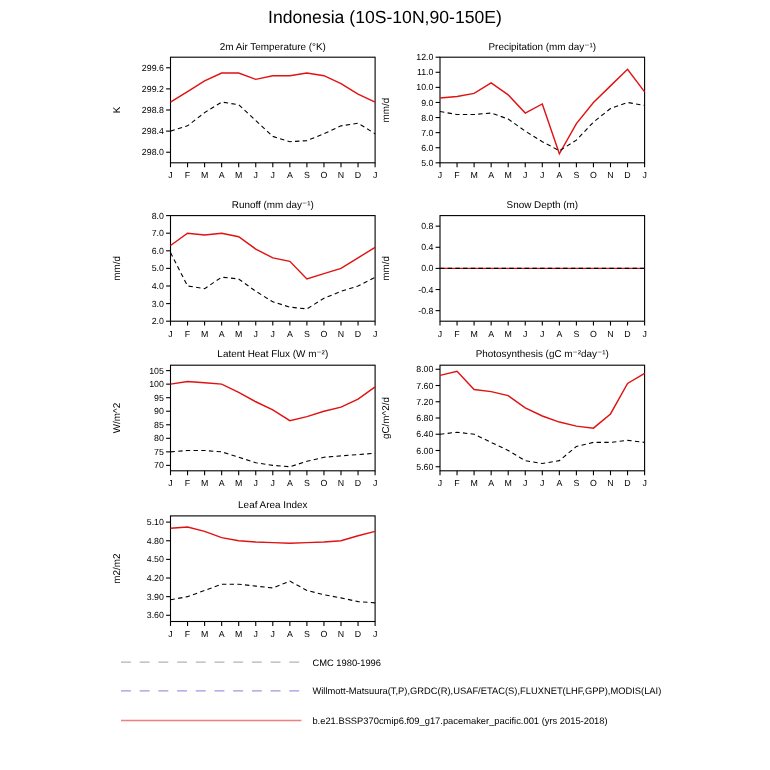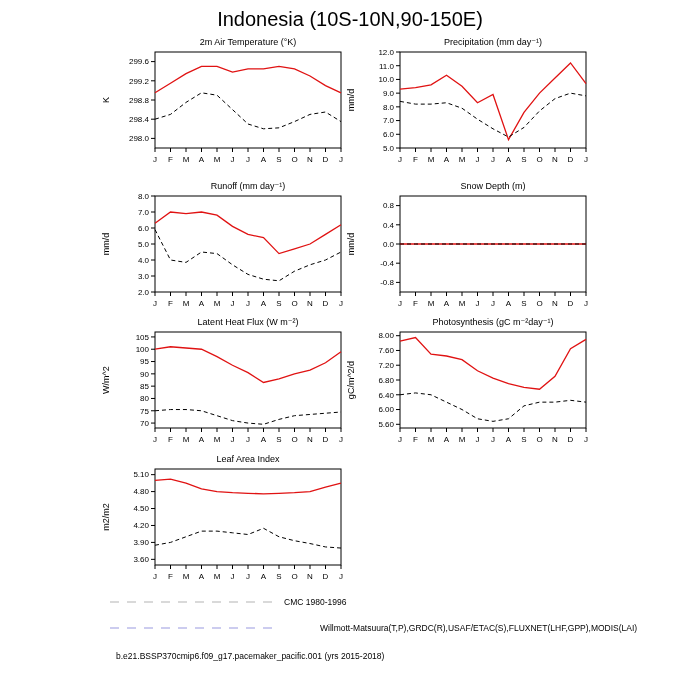--- a/index.html
+++ b/index.html
@@ -1,19 +1,19 @@
 <!DOCTYPE html>
 <html><head>
 <meta charset="utf-8">
 <style>
   html,body{margin:0;padding:0;background:#fff;}
   body{width:700px;height:700px;font-family:"Liberation Sans","DejaVu Sans",sans-serif;}
   .page{position:relative;width:700px;height:700px;background:#ffffff;overflow:hidden;}
   .main-title{position:absolute;top:8px;left:0;width:700px;text-align:center;
-              font-size:20px;color:#000;}
+              font-size:16px;color:#000;}
   #charts svg{overflow:visible;}
   svg text{fill:#000;}
   .legend-row{position:absolute;display:flex;align-items:center;height:12px;}
   .legend-label{font-size:8.5px;color:#000;margin-left:8px;white-space:nowrap;}
 </style>
 </head>
 <body>
 
 <div class="page">
 
@@ -345,27 +345,27 @@
       </svg>
     </div>
 
   <div>
     <div class="legend-row" style="top:596px;left:108px;align-items:center;">
       <svg width="168" height="10">
           <line x1="2" y1="5" x2="166" y2="5" stroke-width="1.2" stroke="#b4b4b4" stroke-dasharray="9 8"></line>
         </svg>
       <span class="legend-label">CMC 1980-1996</span>
     </div>
-    <div class="legend-row" style="top:622px;left:108px;gap:36px;">
+    <div class="legend-row" style="top:622px;left:108px;">
       <svg width="168" height="10">
           <line x1="2" y1="5" x2="166" y2="5" stroke-width="1.2" stroke="#9a9ae0" stroke-dasharray="9 8"></line>
         </svg>
       <span class="legend-label">Willmott-Matsuura(T,P),GRDC(R),USAF/ETAC(S),FLUXNET(LHF,GPP),MODIS(LAI)</span>
     </div>
-    <div class="legend-row" style="top:649px;left:108px;flex-direction:column;">
+    <div class="legend-row" style="top:649px;left:108px;">
       <svg width="168" height="10">
           <line x1="2" y1="5" x2="166" y2="5" stroke-width="1.2" stroke="#f08080"></line>
         </svg>
       <span class="legend-label">b.e21.BSSP370cmip6.f09_g17.pacemaker_pacific.001 (yrs 2015-2018)</span>
     </div>
   </div>
 
 </div>
 
 </body></html>

